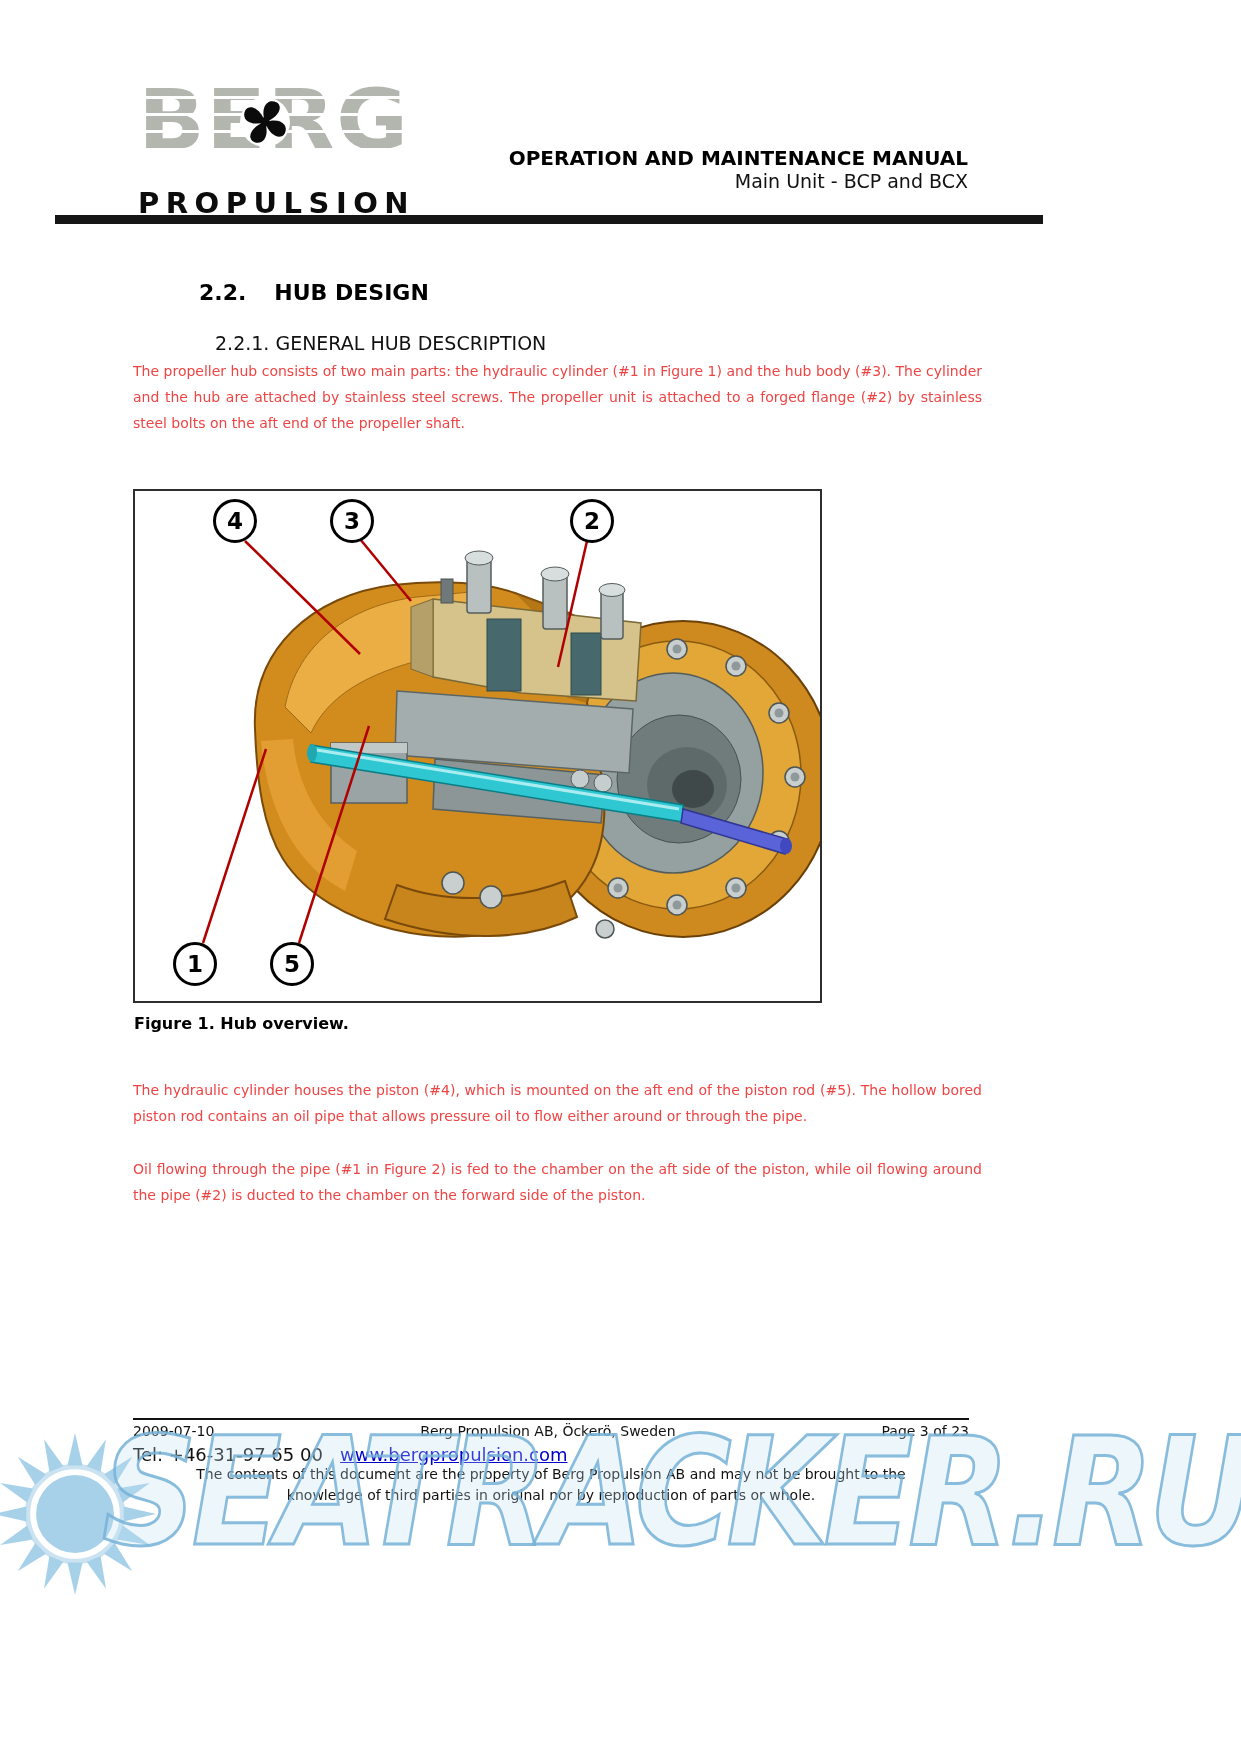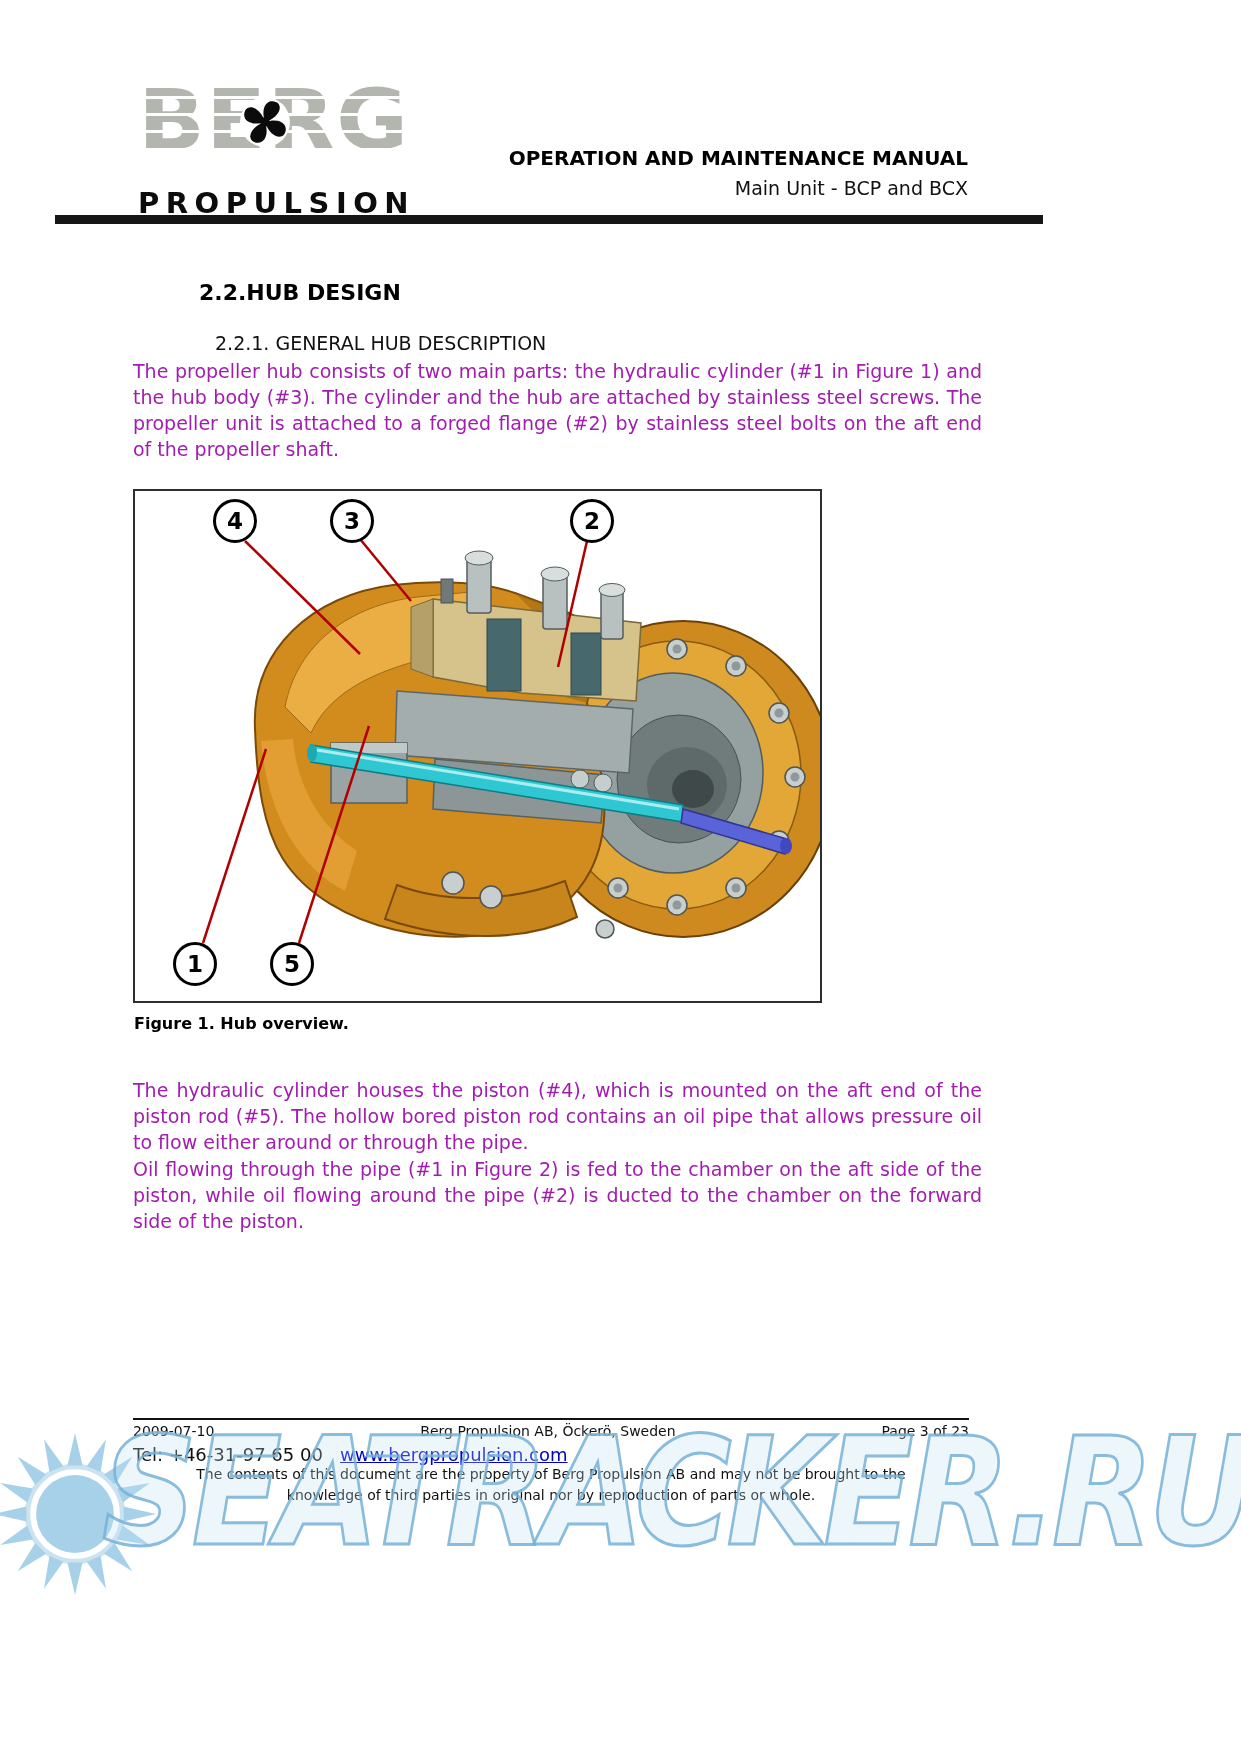--- a/index.html
+++ b/index.html
@@ -17,28 +17,28 @@
     background:repeating-linear-gradient(to bottom,#b3b6ae 0 15px,#ffffff 15px 18px);
     -webkit-background-clip:text; background-clip:text; color:transparent;
     transform:scaleY(0.95); transform-origin:left top;
   }
   .propeller-wrap { position:absolute; left:101px; top:14px; width:52px; height:52px; }
   .logo-subword {
     margin-top:24px; font-size:29px; font-weight:800; letter-spacing:6.5px; color:#0c0c0c;
   }
   .title-block { position:absolute; right:273px; top:146px; text-align:right; }
   .doc-title { font-size:20px; font-weight:bold; color:#000; }
-  .doc-subtitle { font-size:19px; margin-top:7px; color:#111; }
+  .doc-subtitle { font-size:19px; color:#111; }
   .header-rule { position:absolute; left:55px; top:215px; width:988px; height:9px; background:#161616; }
 
   
   .section-heading { position:absolute; left:199px; top:280px; font-size:22px; font-weight:bold; color:#000; }
-  .section-heading .num { }
+  .section-heading .num { margin-right:28px; }
   .subsection-heading { position:absolute; left:215px; top:332px; font-size:19px; color:#111; }
-  .para { position:absolute; left:133px; width:849px; font-size:19px; line-height:26px; text-align:justify; color:#a21caf; }
+  .para { position:absolute; left:133px; width:849px; font-size:14px; line-height:26px; text-align:justify; color:#ef4444; }
   .para-1 { top:358px; }
   .para-2 { top:1077px; }
   .para-3 { top:1156px; }
 
   
   .figure-box {
     position:absolute; left:133px; top:489px; width:689px; height:514px;
     border:2px solid #2e2e2e; background:#ffffff;
   }
   .hub-svg { position:absolute; left:0; top:0; }

